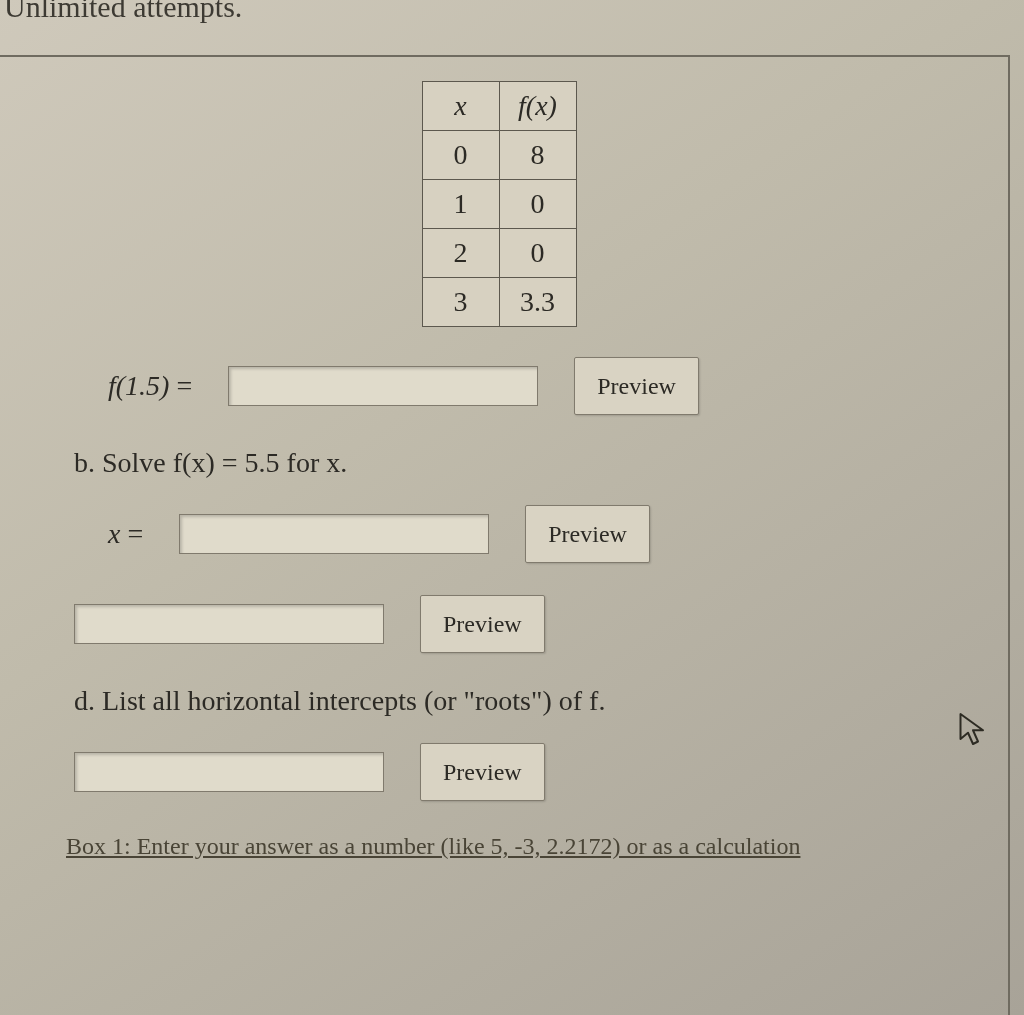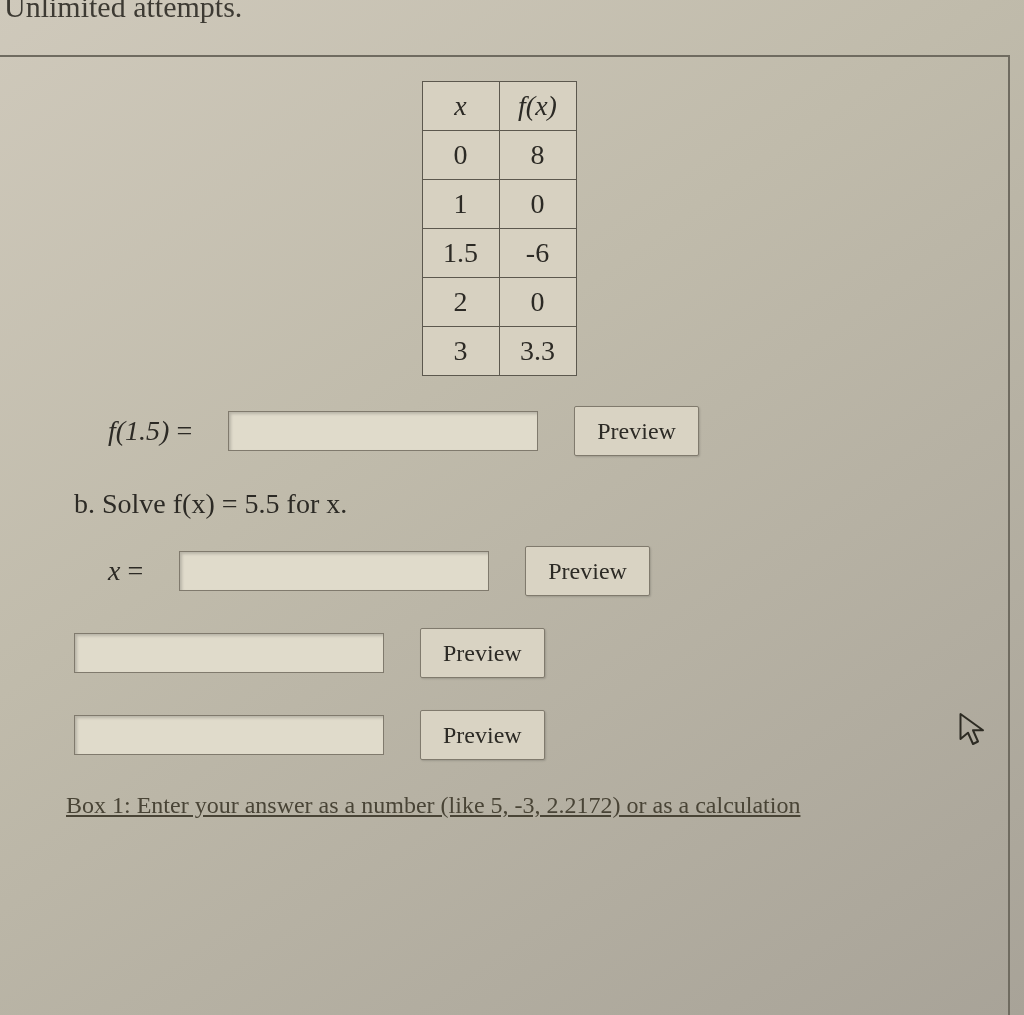--- a/index.html
+++ b/index.html
@@ -81,21 +81,21 @@
     height: 40px;
     width: 310px;
     font-size: 22px;
     border: 1.5px solid #807a6d;
     background: #e0dbcb;
     box-shadow: inset 2px 2px 3px rgba(0,0,0,.18);
     padding: 2px 8px;
     box-sizing: border-box;
   }
   button.preview {
-    height: 50px;
+    height: 58px;
     padding: 0 22px;
     font-size: 24px;
     font-family: Georgia, serif;
     color: #2c2a25;
     background: #d9d3c3;
     border: 1.5px solid #807a6d;
     border-radius: 2px;
     box-shadow: 1px 1px 2px rgba(0,0,0,.15);
     cursor: pointer;
   }
@@ -133,24 +133,20 @@
       <tbody>
         <tr>
           <td>0</td>
           <td>8</td>
         </tr>
         <tr>
           <td>1</td>
           <td>0</td>
         </tr>
         <tr>
-          <td>1.5</td>
-          <td>-6</td>
-        </tr>
-        <tr>
           <td>2</td>
           <td>0</td>
         </tr>
         <tr>
           <td>3</td>
           <td>3.3</td>
         </tr>
       </tbody>
     </table>
 
@@ -174,20 +170,23 @@
     </div>
 
     <div class="qblock">
       <div class="answer-row noindent">
         <input class="ans" type="text" value="" style="">
         <button class="preview">Preview</button>
       </div>
     </div>
 
     <div class="qblock">
+      <p class="qtext">
+        <span>d.</span> <span>List all horizontal intercepts (or "roots") of</span> <span class="fvar">f</span><span>.</span>
+      </p>
       <div class="answer-row noindent">
         <input class="ans" type="text" value="" style="">
         <button class="preview">Preview</button>
       </div>
     </div>
 
     <p class="hint">Box 1: Enter your answer as a number (like 5, -3, 2.2172) or as a calculation</p>
   </div>
 
   <svg class="cursor-icon" viewBox="0 0 24 28">

